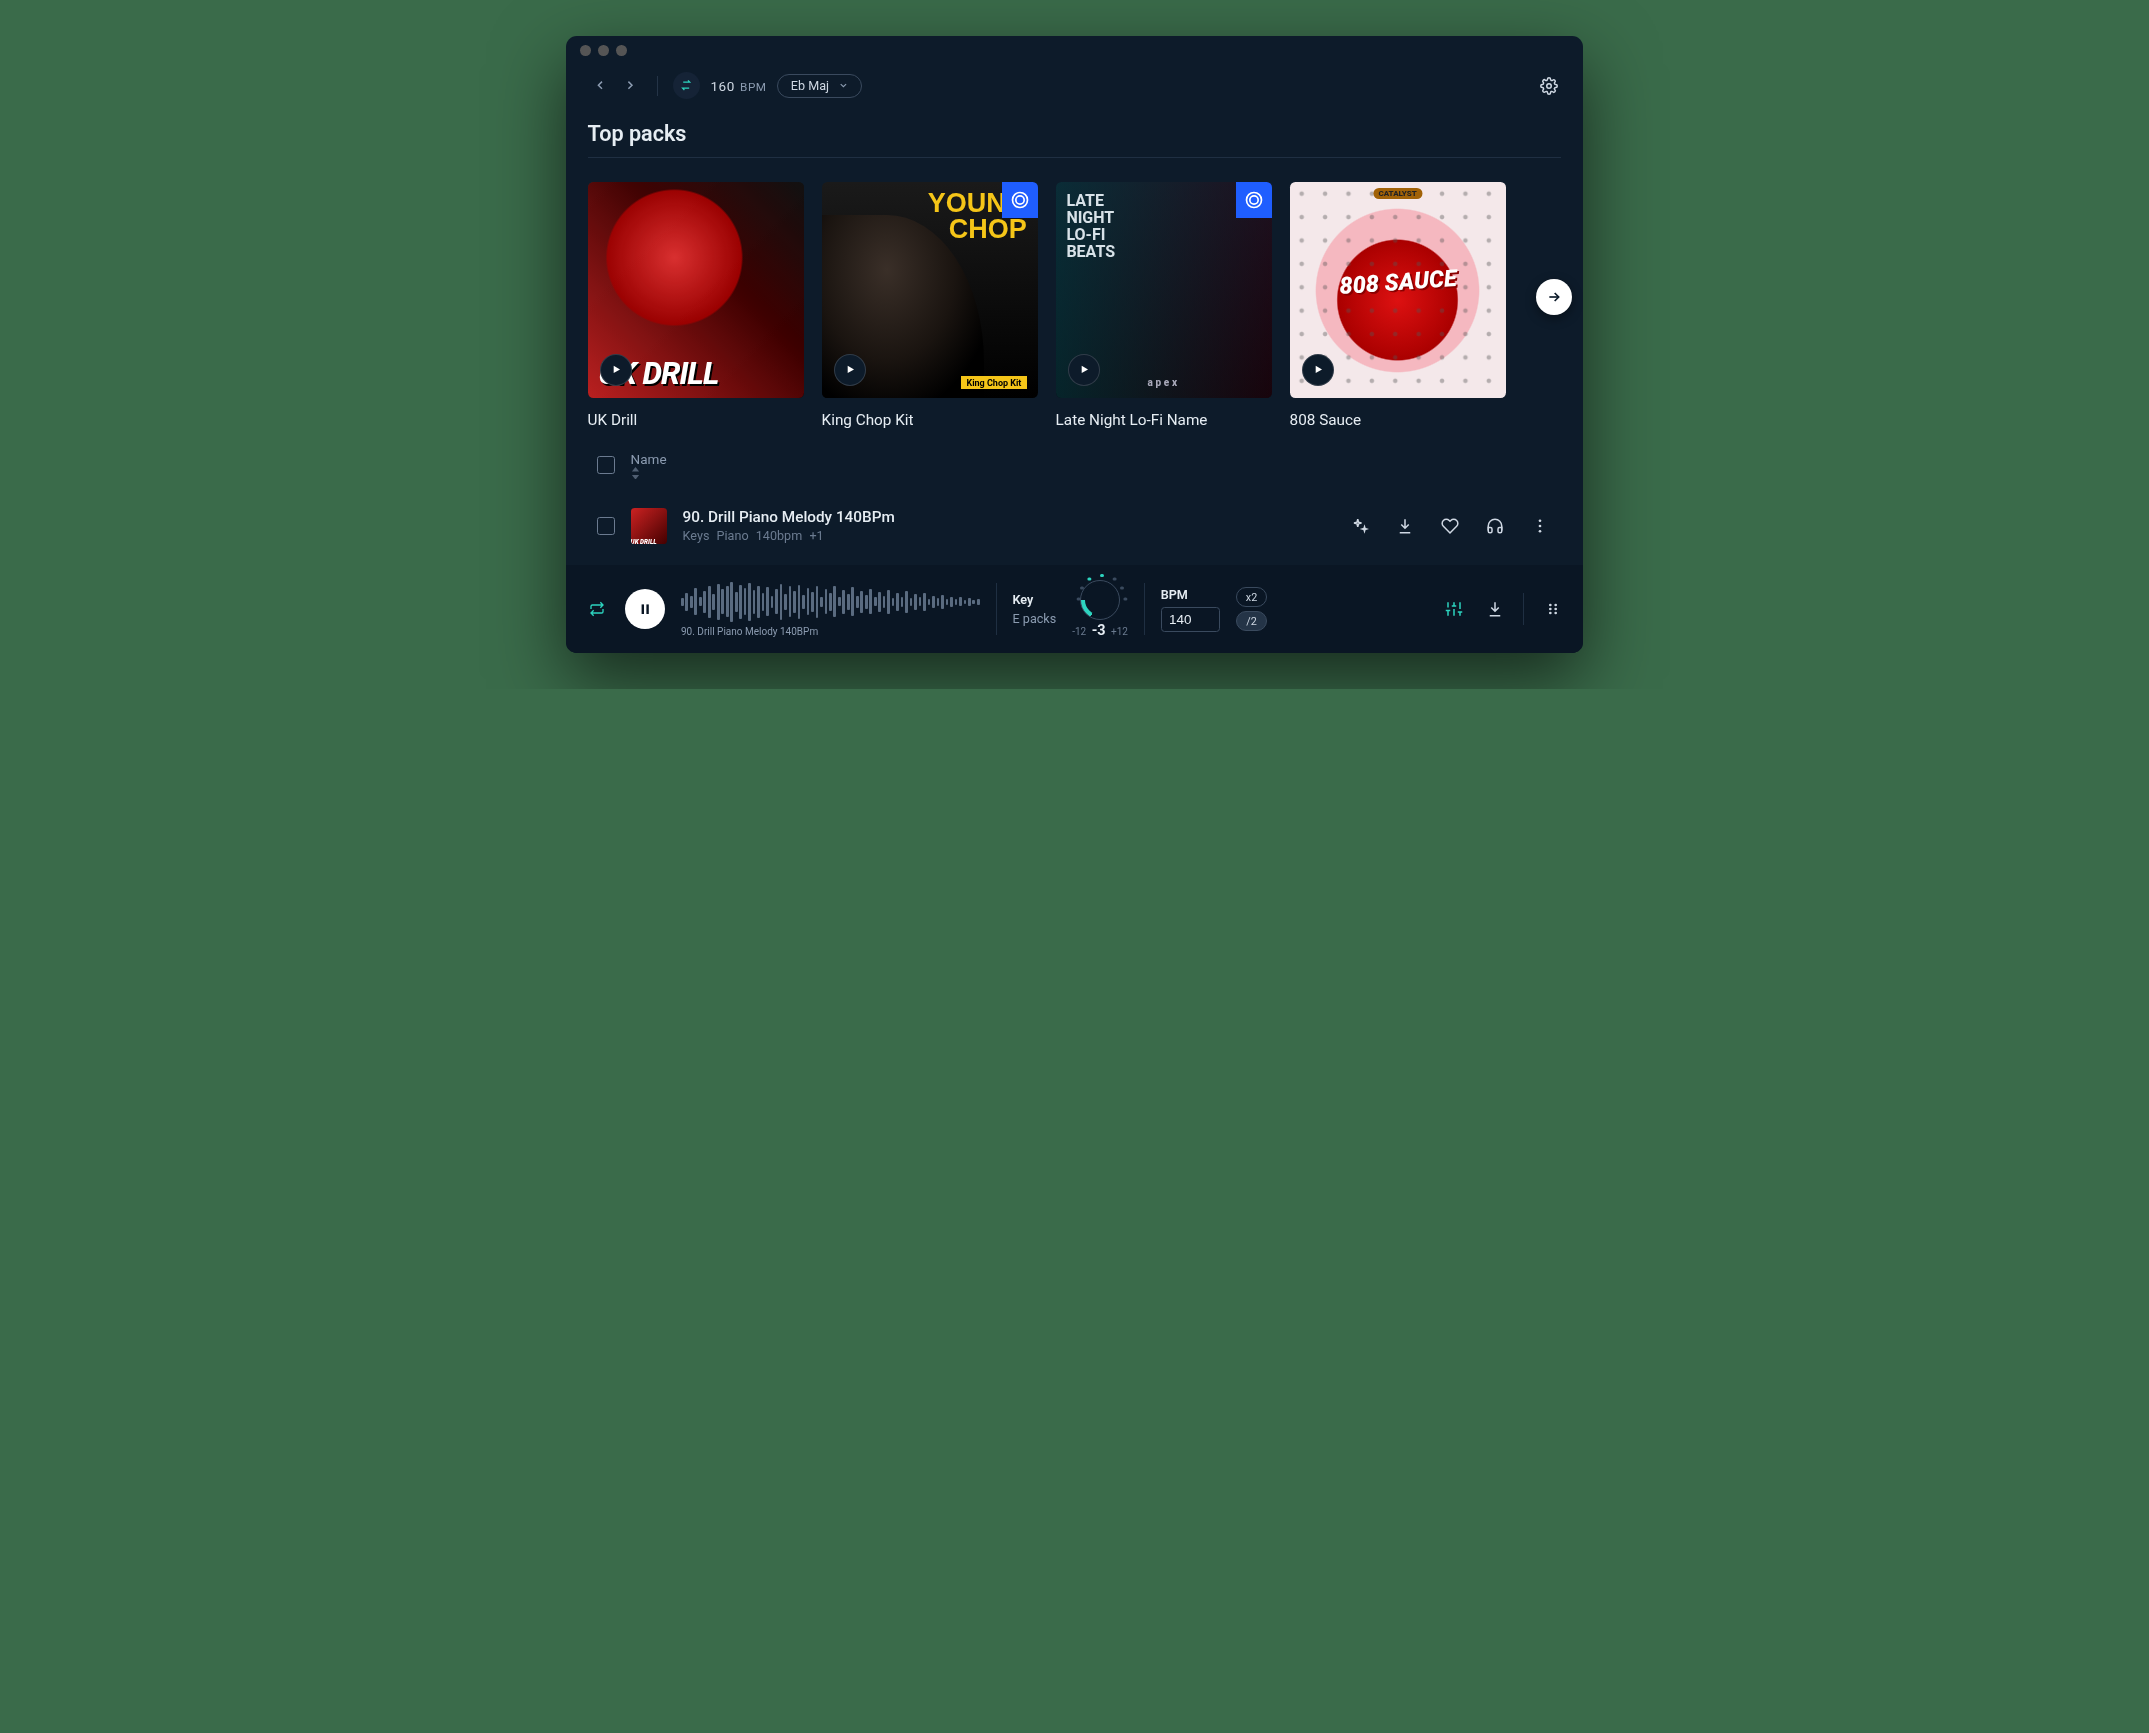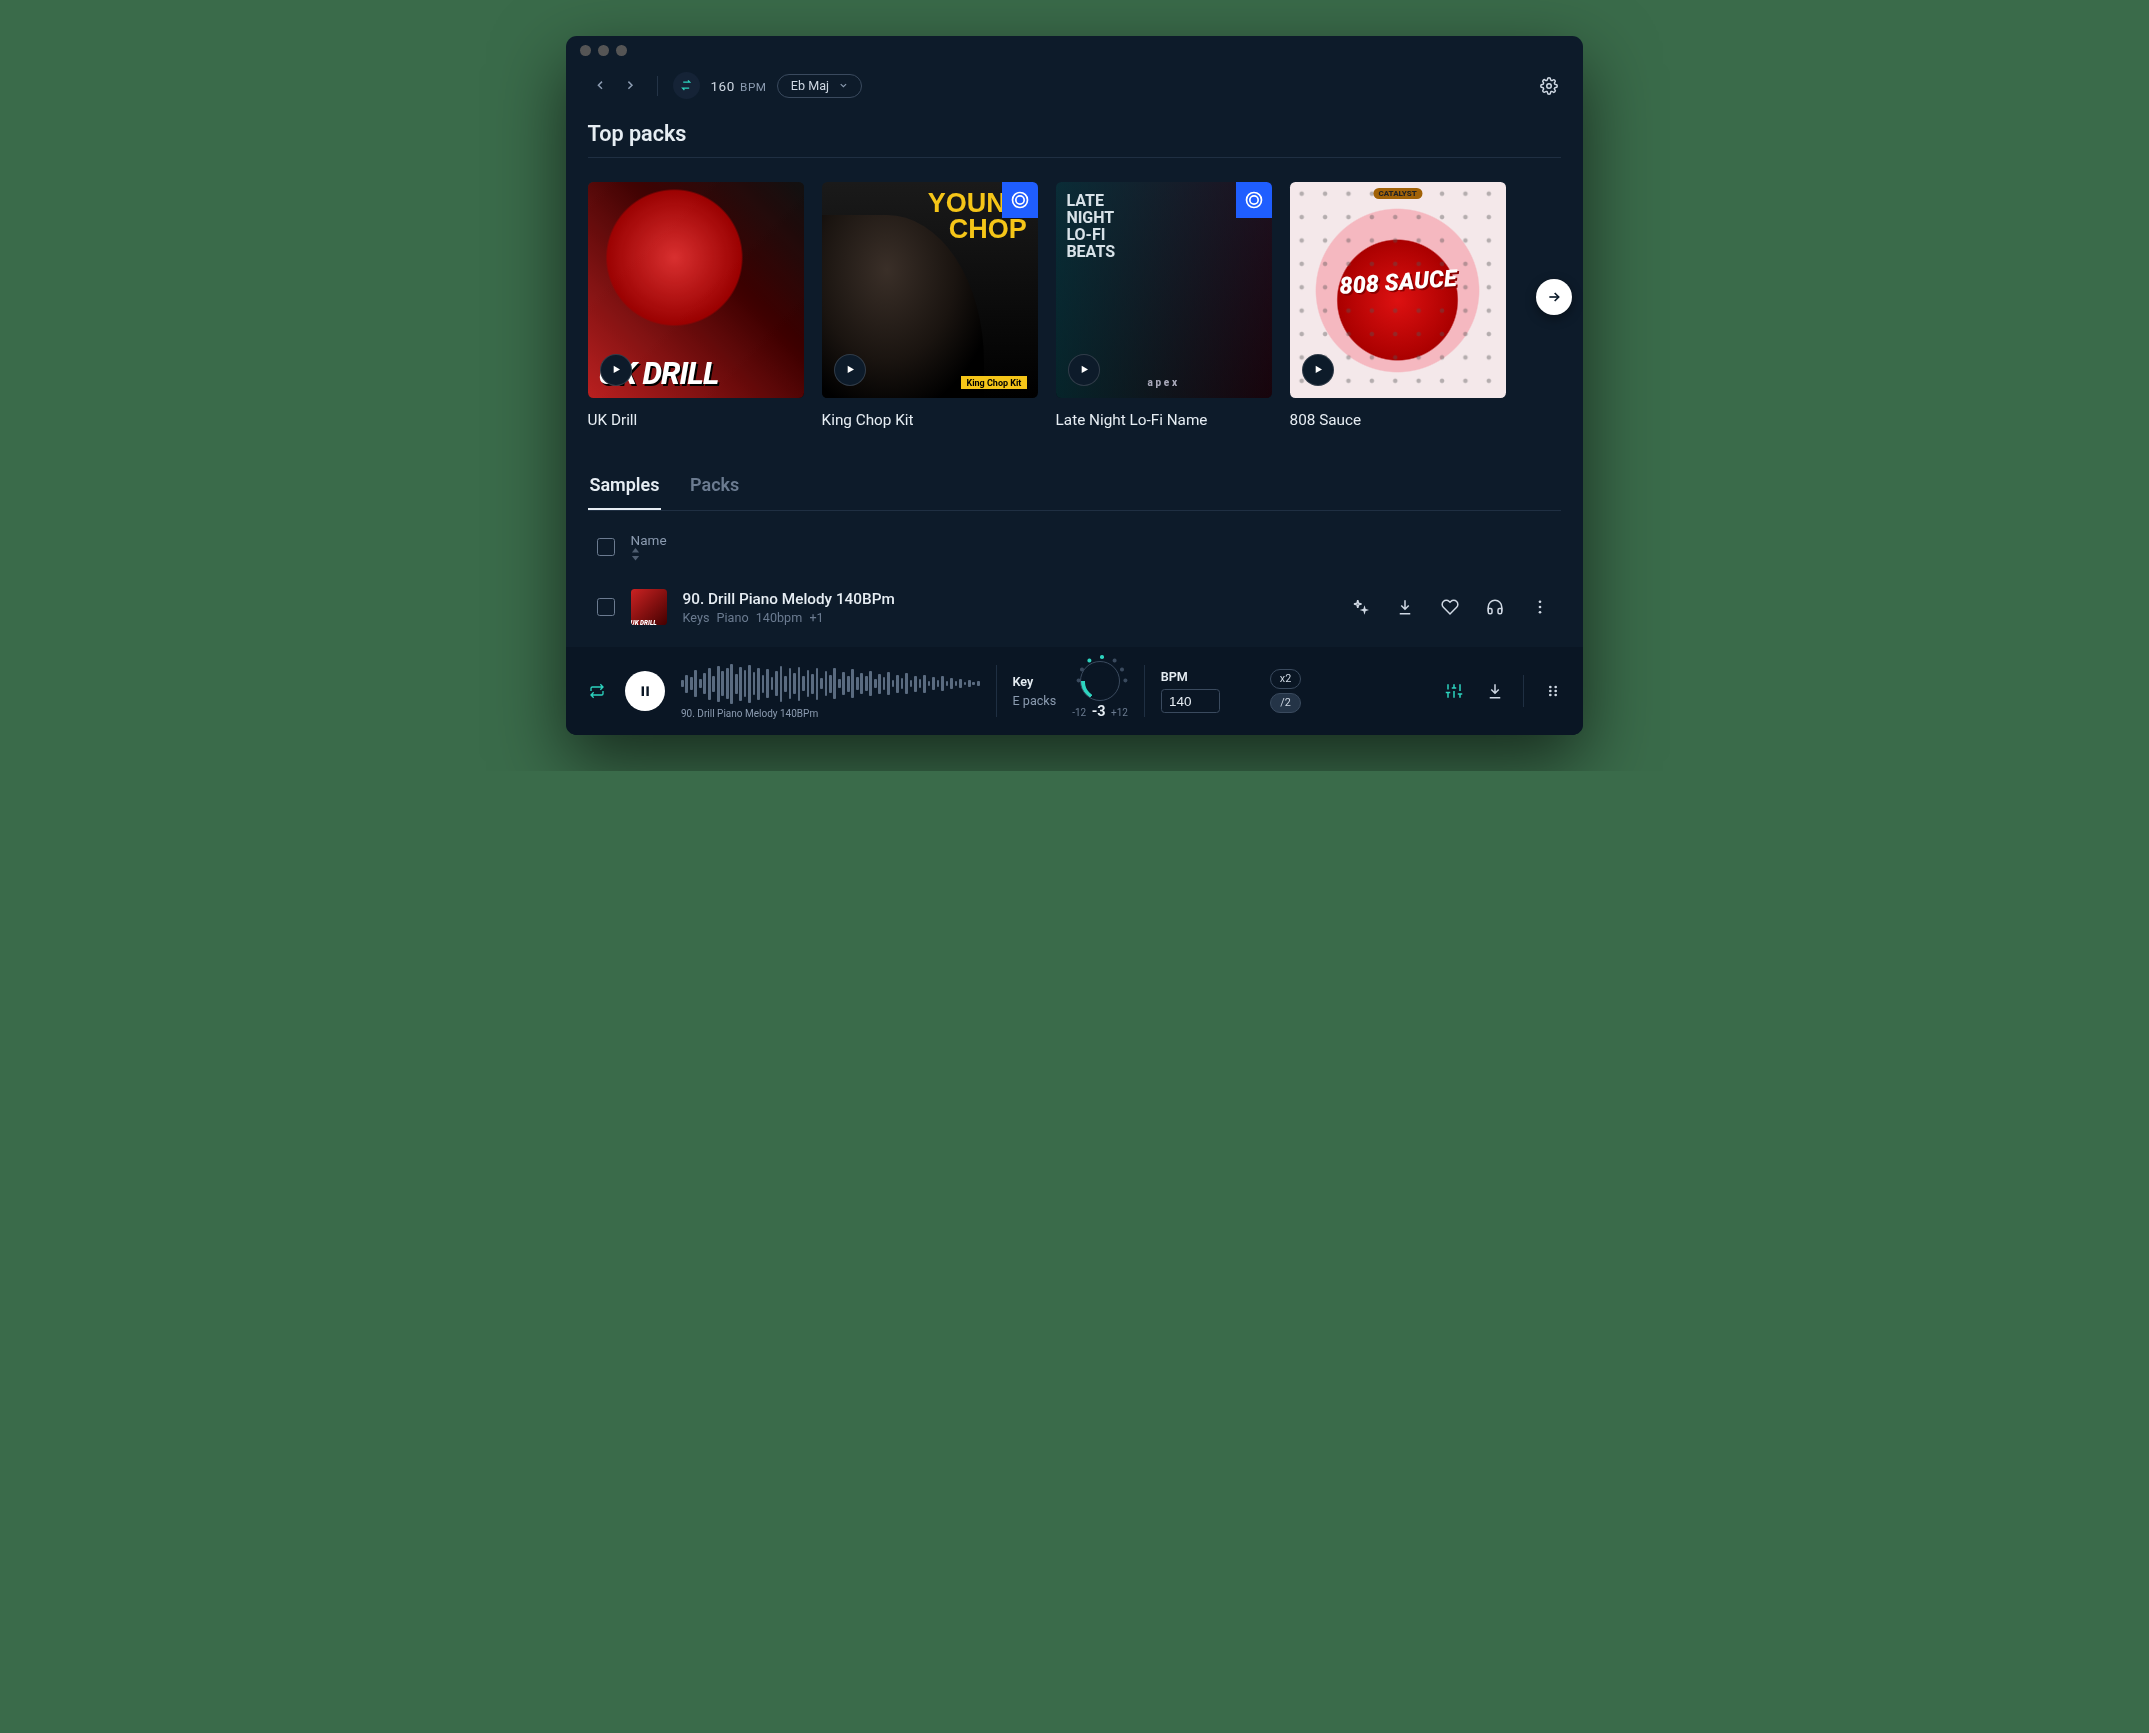--- a/index.html
+++ b/index.html
@@ -150,21 +150,21 @@
     position:relative;
     background: conic-gradient(from 210deg, #2dd4bf 0deg 60deg, transparent 60deg 360deg);
   }
   .knob::after { content:""; position:absolute; inset:3.6px; border-radius:50%; background:#0a1624;}
   .knob-ticks { position:absolute; top:-7.2px; left:50%; width:3.6px; height:3.6px; background:#2dd4bf; border-radius:50%; box-shadow: -12.6px 3.6px #2dd4bf, -20px 12.6px #3a4a5e, 12.6px 3.6px #3a4a5e, 20px 12.6px #3a4a5e, -23.4px 23.4px #3a4a5e, 23.4px 23.4px #3a4a5e;}
   .knob-row { display:flex; gap:5.4px; align-items:baseline; font-size:10px; color:#6b7b90;}
   .knob-row .main { font-size:14.4px; font-weight:700; color:#e6edf3;}
   .bpm-block { display:flex; flex-direction:column; gap:5.4px;}
   .bpm-input { border:0.9px solid #3a4a5e; background:transparent; color:#e6edf3; font-size:13.5px; padding:3.6px 7.2px; width:59px; border-radius:3.6px;}
   .mult-pills { display:flex; flex-direction:column; gap:3.6px;}
-  .mult-pill { border:0.9px solid #3a4a5e; border-radius:12.6px; font-size:10.8px; padding:2.7px 9px; color:#cfd8e3; cursor:pointer; text-align:center;margin-left:34px;}
+  .mult-pill { border:0.9px solid #3a4a5e; border-radius:12.6px; font-size:10.8px; padding:2.7px 9px; color:#cfd8e3; cursor:pointer; text-align:center;}
   .mult-pill.active { background:#243447; }
   .player-right { display:flex; gap:16px; align-items:center; margin-left:auto;}
   .player-right .icon-btn.accent { color:#2dd4bf; }
 
   svg { display:block; }
 </style>
 </head>
 <body>
 
 <div class="window">
@@ -285,24 +285,20 @@
       </div>
 
       <div class="carousel-next">
         <svg width="16" height="16" viewBox="0 0 24 24" fill="none" stroke="currentColor" stroke-width="2.5">
             <line x1="5" y1="12" x2="19" y2="12"></line>
             <polyline points="13 6 19 12 13 18"></polyline>
           </svg>
       </div>
     </div>
 
-    <div class="tabs">
-      <div class="tab active">Samples</div>
-      <div class="tab">Packs</div>
-    </div>
 
     <div class="list-header">
       <div class="checkbox"></div>
       <div>
         <span>Name</span>
         <span class="sort-icon">
           <svg width="9" height="12.6" viewBox="0 0 10 14" fill="#6b7b90">
               <polygon points="5 0 9 5 1 5"></polygon>
               <polygon points="5 14 9 9 1 9"></polygon>
             </svg>

